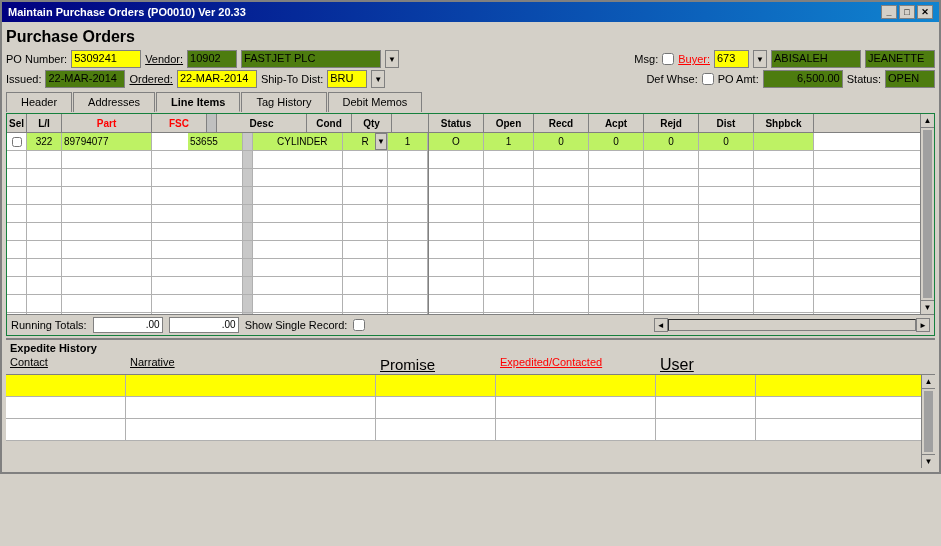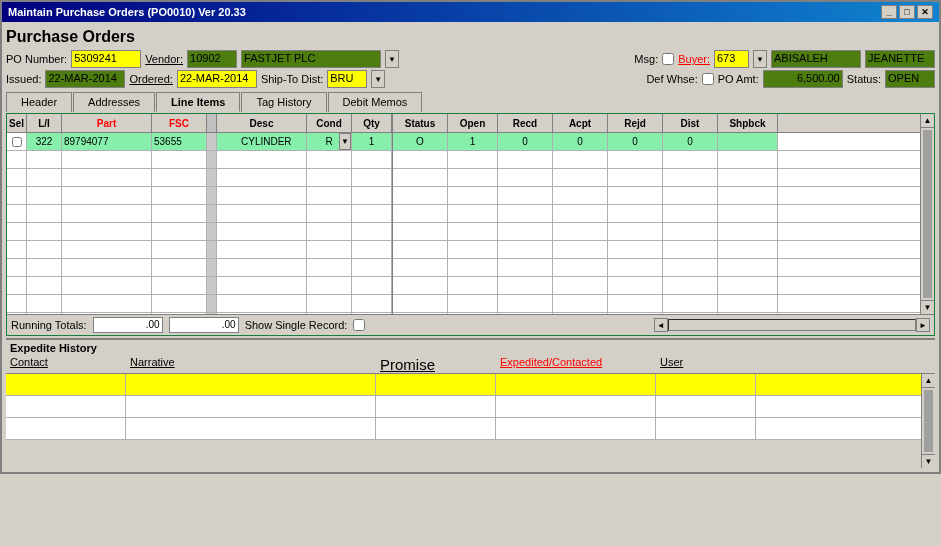--- a/index.html
+++ b/index.html
@@ -107,25 +107,25 @@
     .grid-row { display: flex; border-bottom: 1px solid #b0b0b0; height: 18px; flex-shrink: 0; }
     
     .cell {
       border-right: 1px solid #b0b0b0;
       padding: 1px 2px;
       font-size: 10px;
       display: flex; align-items: center;
       overflow: hidden;
       white-space: nowrap;
     }
-    .cell.yellow { background: #86efac; }
+    .cell.yellow { background: #bef264; }
     .cell.sel { width: 20px; justify-content: center; }
     .cell.li { width: 35px; justify-content: center; }
     .cell.part { width: 90px; }
-    .cell.fsc { width: 55px; }
+    .cell.fsc { width: 55px; margin-left: 36px; }
     .cell.sep { width: 10px; background: #c8c8c8; }
     .cell.desc { width: 90px; padding-left: 24px; }
     .cell.cond { width: 45px; justify-content: center; }
     .cell.qty { width: 40px; justify-content: center; }
     .cell.status { width: 55px; justify-content: center; }
     .cell.open { width: 50px; justify-content: center; }
     .cell.recd { width: 55px; justify-content: center; }
     .cell.acpt { width: 55px; justify-content: center; }
     .cell.rejd { width: 55px; justify-content: center; }
     .cell.dist { width: 55px; justify-content: center; }
@@ -533,21 +533,21 @@
       </div>
     </div>
 
     <div class="expedite-section">
       <div class="expedite-title">Expedite History</div>
       <div style="display:flex;padding:0 4px;border-bottom:1px solid #808080;flex-shrink:0;">
         <div style="width:120px;font-size:11px;text-decoration:underline;">Contact</div>
         <div style="width:250px;font-size:11px;text-decoration:underline;">Narrative</div>
         <div style="width:120px;font-size:15px;text-decoration:underline;">Promise</div>
         <div style="width:160px;font-size:11px;color:red;text-decoration:underline;">Expedited/Contacted</div>
-        <div style="width:100px;font-size:11px;text-decoration:underline;">User</div>
+        <div style="width:100px;font-size:16px;text-decoration:underline;">User</div>
       </div>
       <div style="display:flex;flex:1;overflow:hidden;">
         <div style="flex:1;display:flex;flex-direction:column;">
 
           <div style="display:flex;height:22px;border-bottom:1px solid #b0b0b0;background:yellow;">
             <div style="width:120px;border-right:1px solid #b0b0b0;" class="exp-cell"></div>
             <div style="width:250px;border-right:1px solid #b0b0b0;" class="exp-cell"></div>
             <div style="width:120px;border-right:1px solid #b0b0b0;" class="exp-cell"></div>
             <div style="width:160px;border-right:1px solid #b0b0b0;" class="exp-cell"></div>
             <div style="width:100px;" class="exp-cell"></div>

